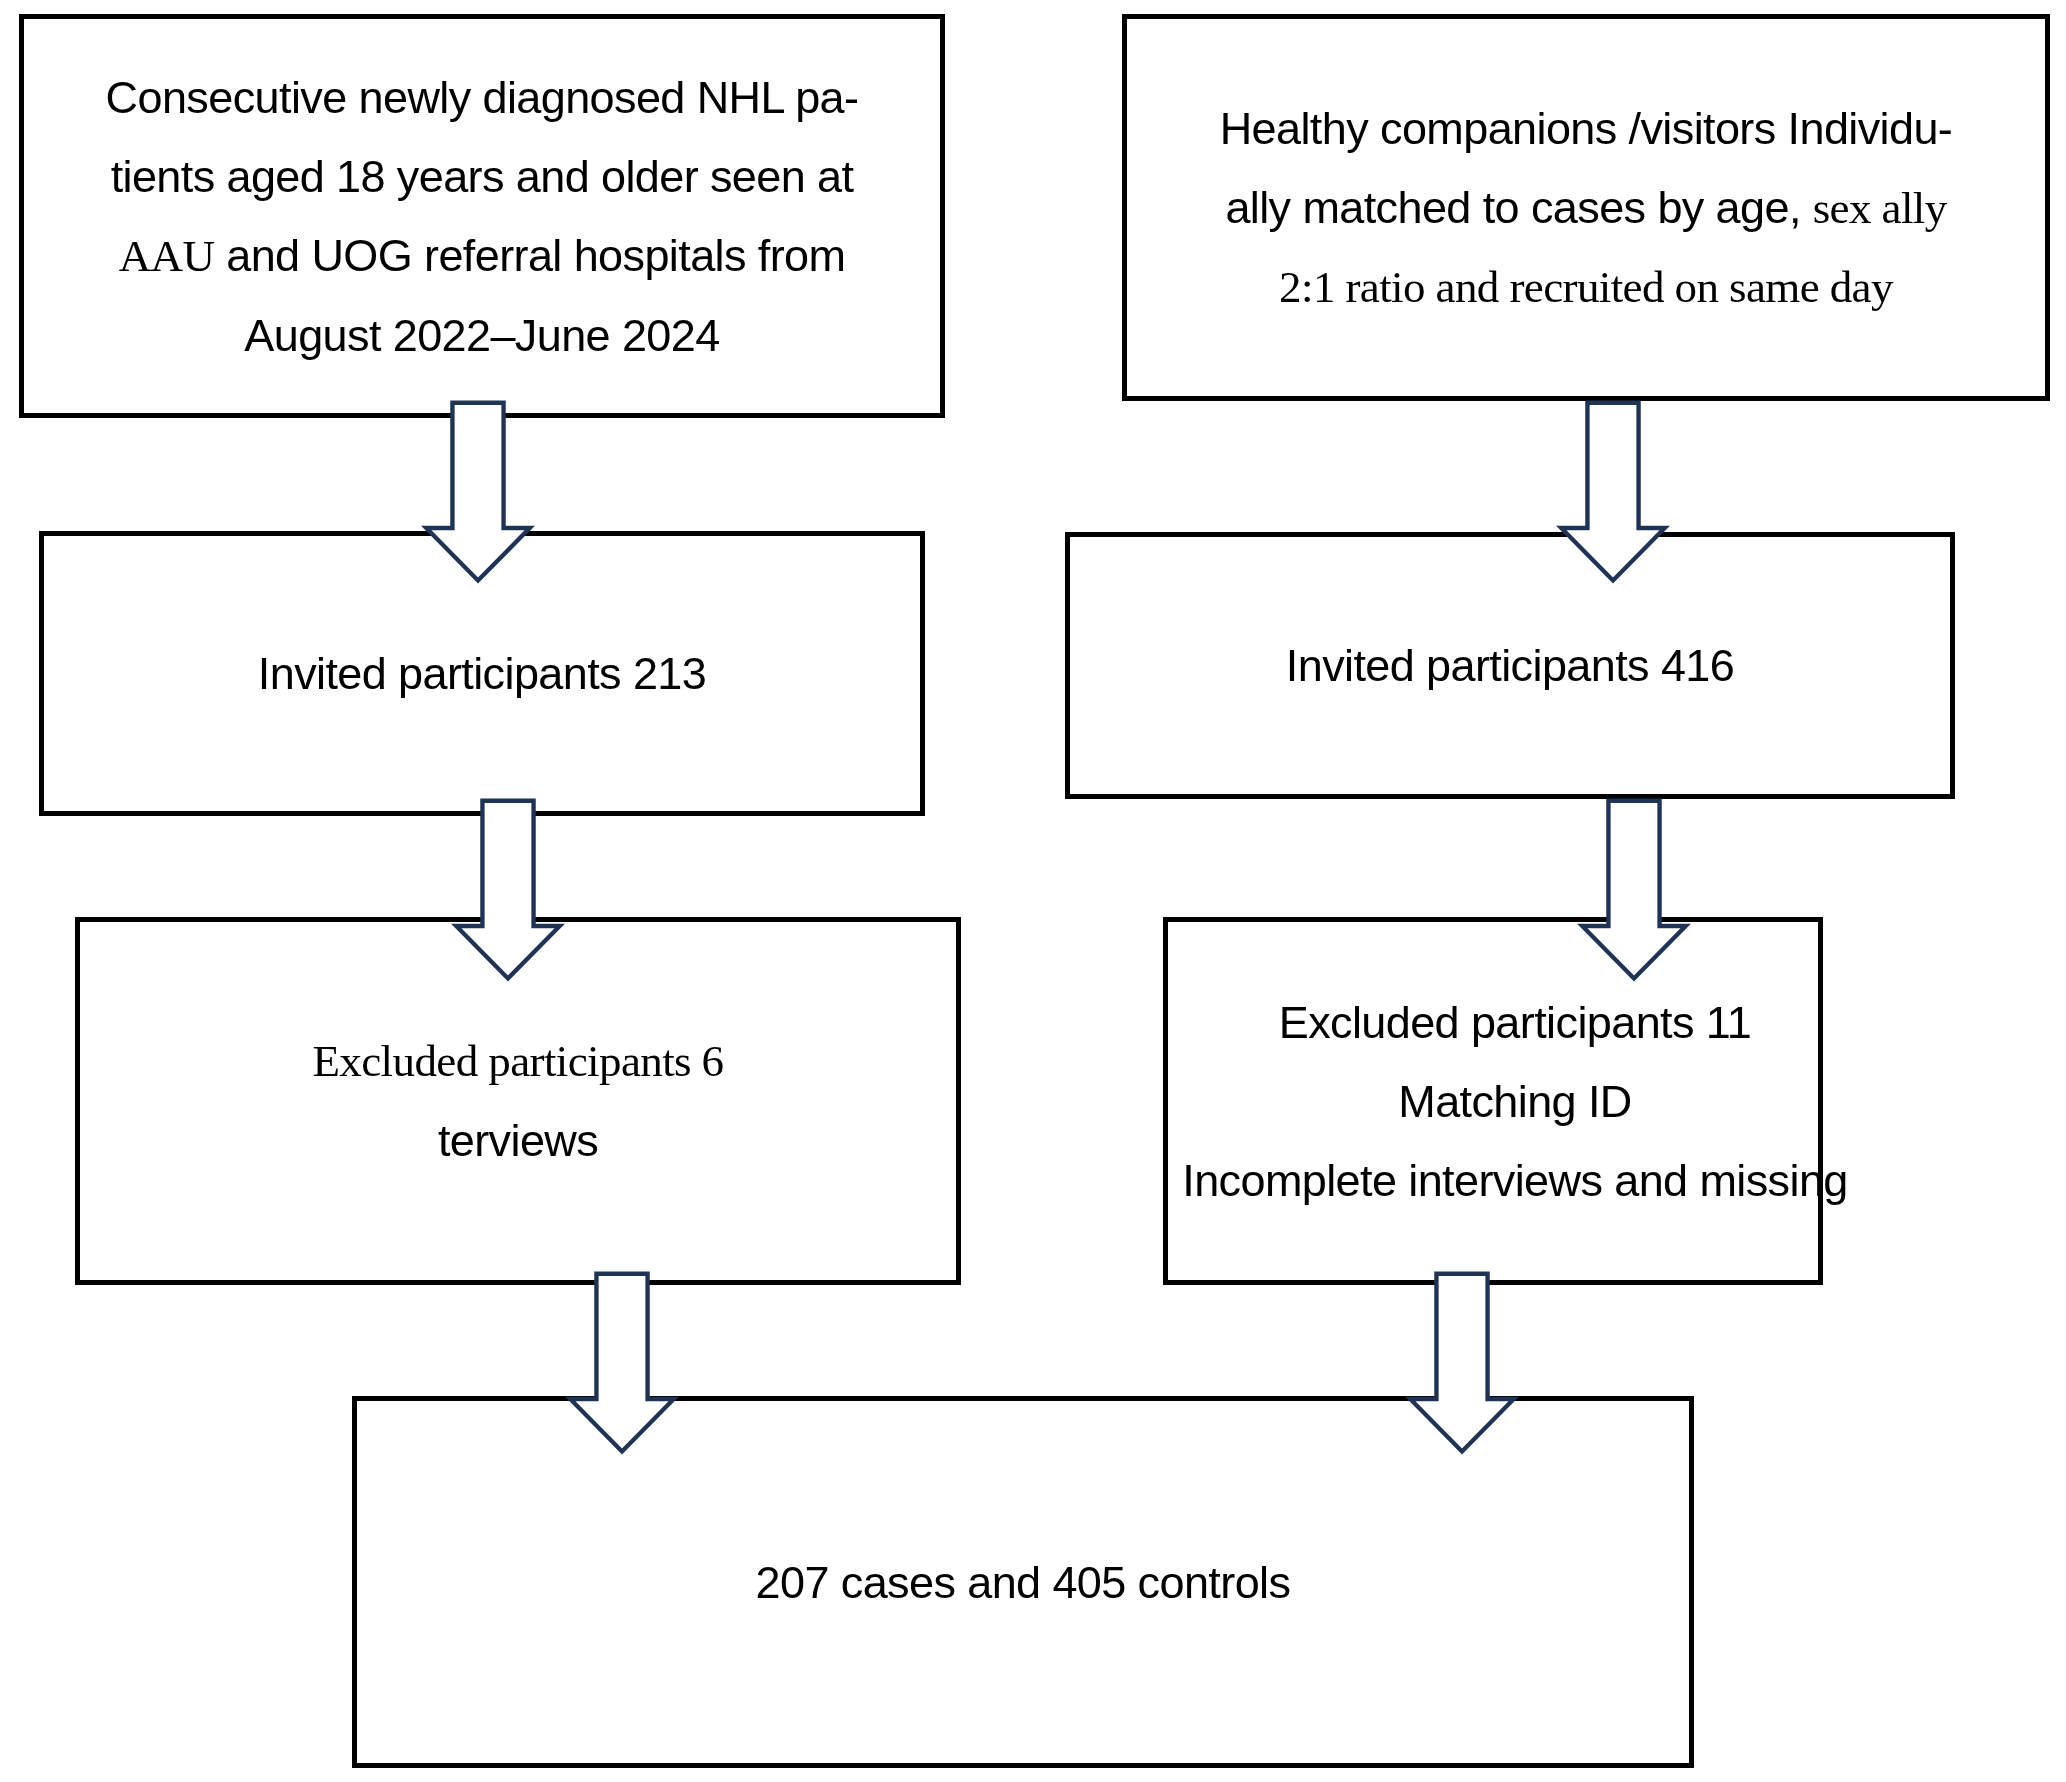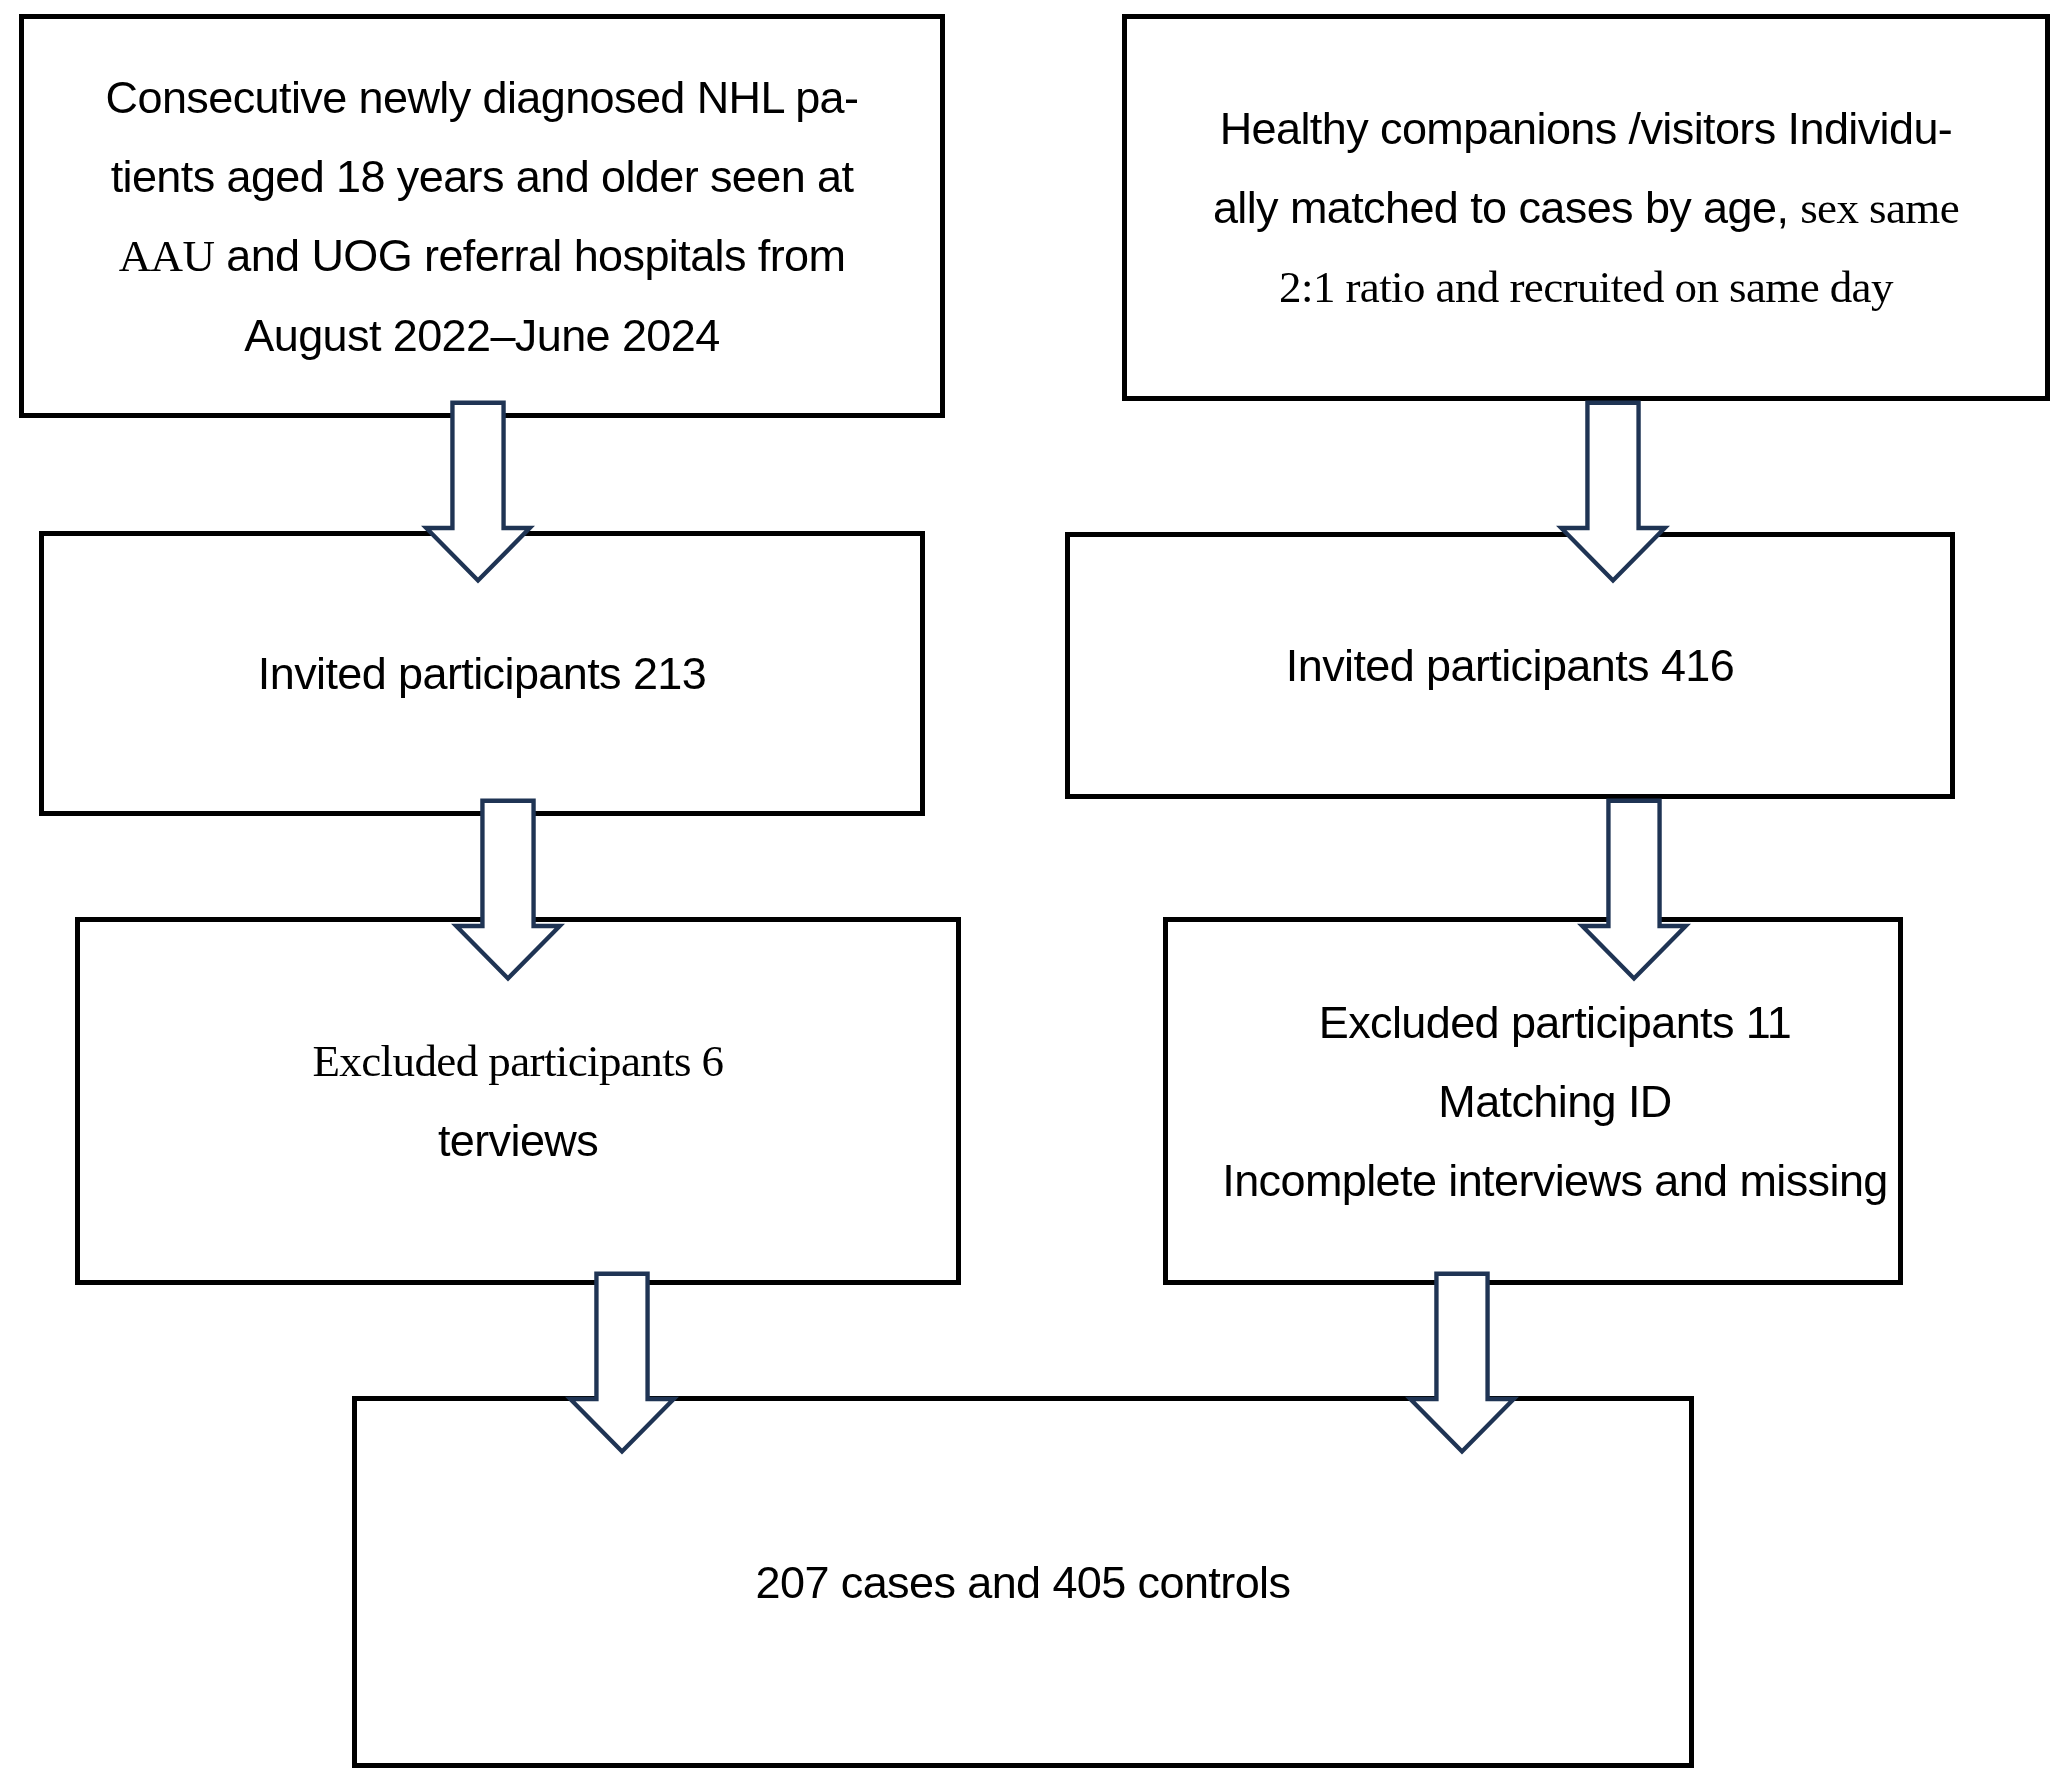--- a/index.html
+++ b/index.html
@@ -54,38 +54,38 @@
 
   <div class="box" style="left:19px; top:14.4px; width:926px; height:404px;">
     <div class="line sans">Consecutive newly diagnosed NHL pa-</div>
     <div class="line sans">tients aged 18 years and older seen at</div>
     <div class="line"><span class="serif">AAU</span><span class="sans"> and UOG referral hospitals from</span></div>
     <div class="line sans">August 2022–June 2024</div>
   </div>
 
   <div class="box" style="left:1122px; top:14.4px; width:928px; height:387px;">
     <div class="line sans">Healthy companions /visitors Individu-</div>
-    <div class="line"><span class="sans">ally matched to cases by age, </span><span class="serif">sex same</span></div>
+    <div class="line"><span class="sans">ally matched to cases by age, </span><span class="serif">sex ally</span></div>
     <div class="line serif">2:1 ratio and recruited on same day</div>
   </div>
 
   <div class="box" style="left:39px; top:531px; width:886px; height:285px;">
     <div class="line sans">Invited participants 213</div>
   </div>
 
   <div class="box" style="left:1065px; top:532px; width:890px; height:267px;">
     <div class="line sans">Invited participants 416</div>
   </div>
 
   <div class="box" style="left:39px; top:917px; width:886px; height:368px;margin-left:36px;">
     <div class="line serif">Excluded participants 6</div>
     <div class="line sans">terviews</div>
   </div>
 
-  <div class="box" style="left:1163px; top:917px; width:740px; height:368px;padding-left:44px;">
+  <div class="box" style="left:1163px; top:917px; width:660px; height:368px;padding-left:44px;">
     <div class="line sans">Excluded participants 11</div>
     <div class="line sans">Matching ID</div>
     <div class="line sans">Incomplete interviews and missing</div>
   </div>
 
   <div class="box" style="left:352px; top:1396px; width:1342px; height:372px;">
     <div class="line sans">207 cases and 405 controls</div>
   </div>
 
   <svg class="arrow" style="left:425px; top:400px;" width="106" height="185" viewBox="0 0 170 296">

